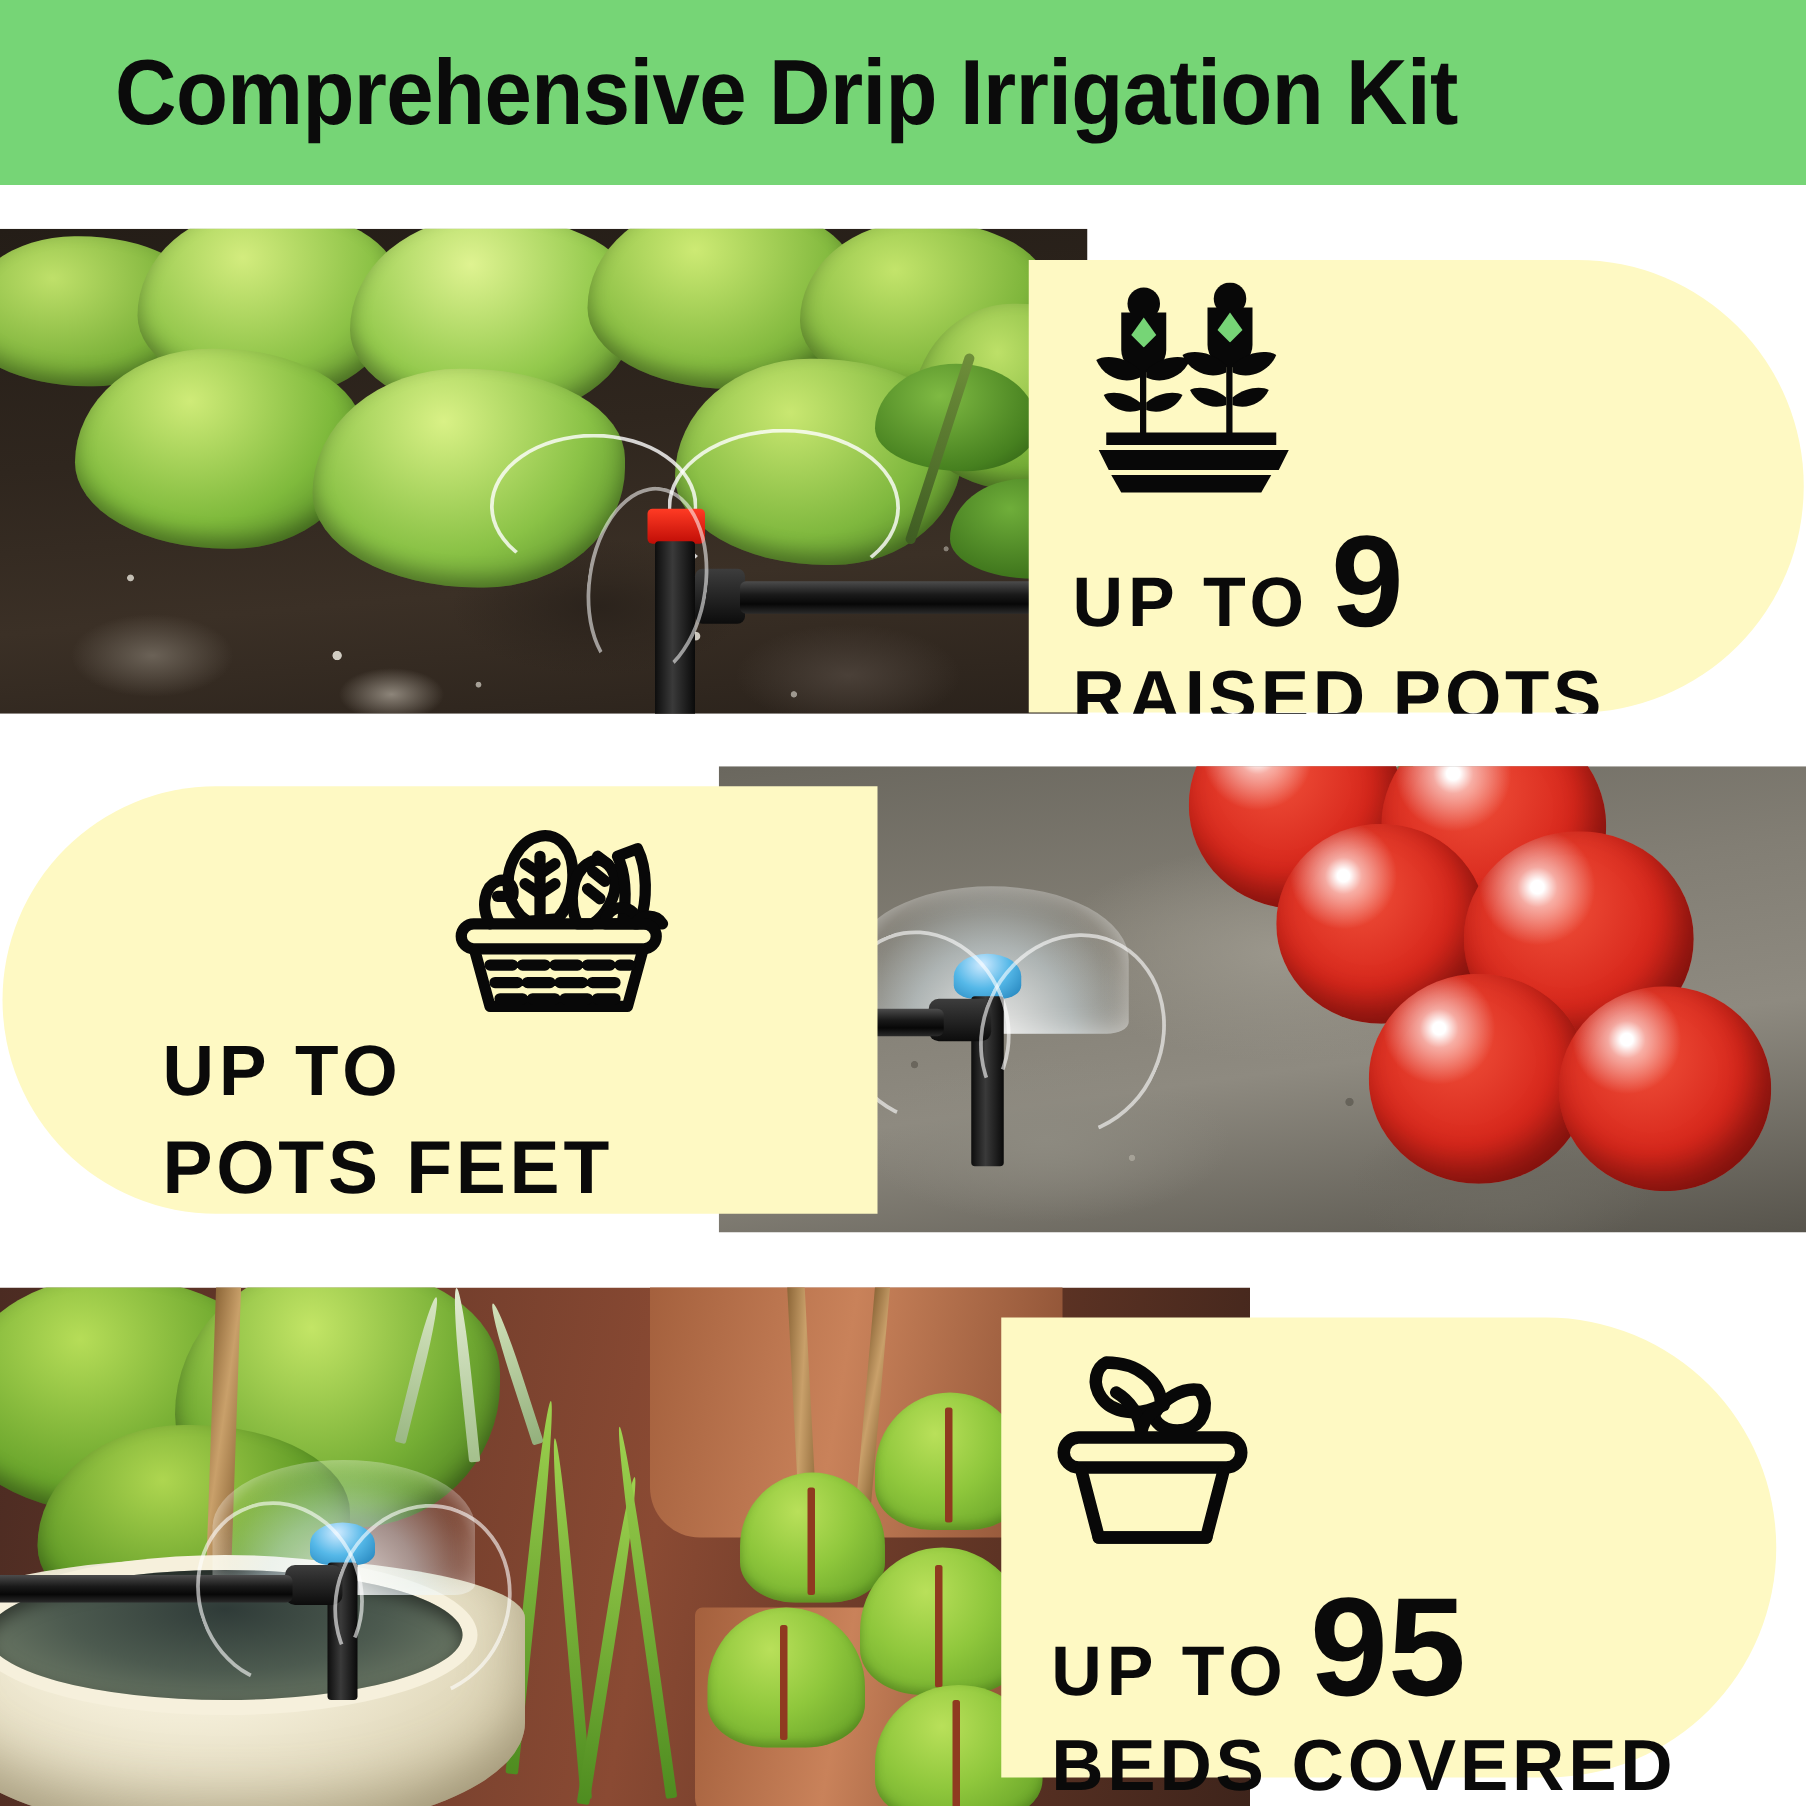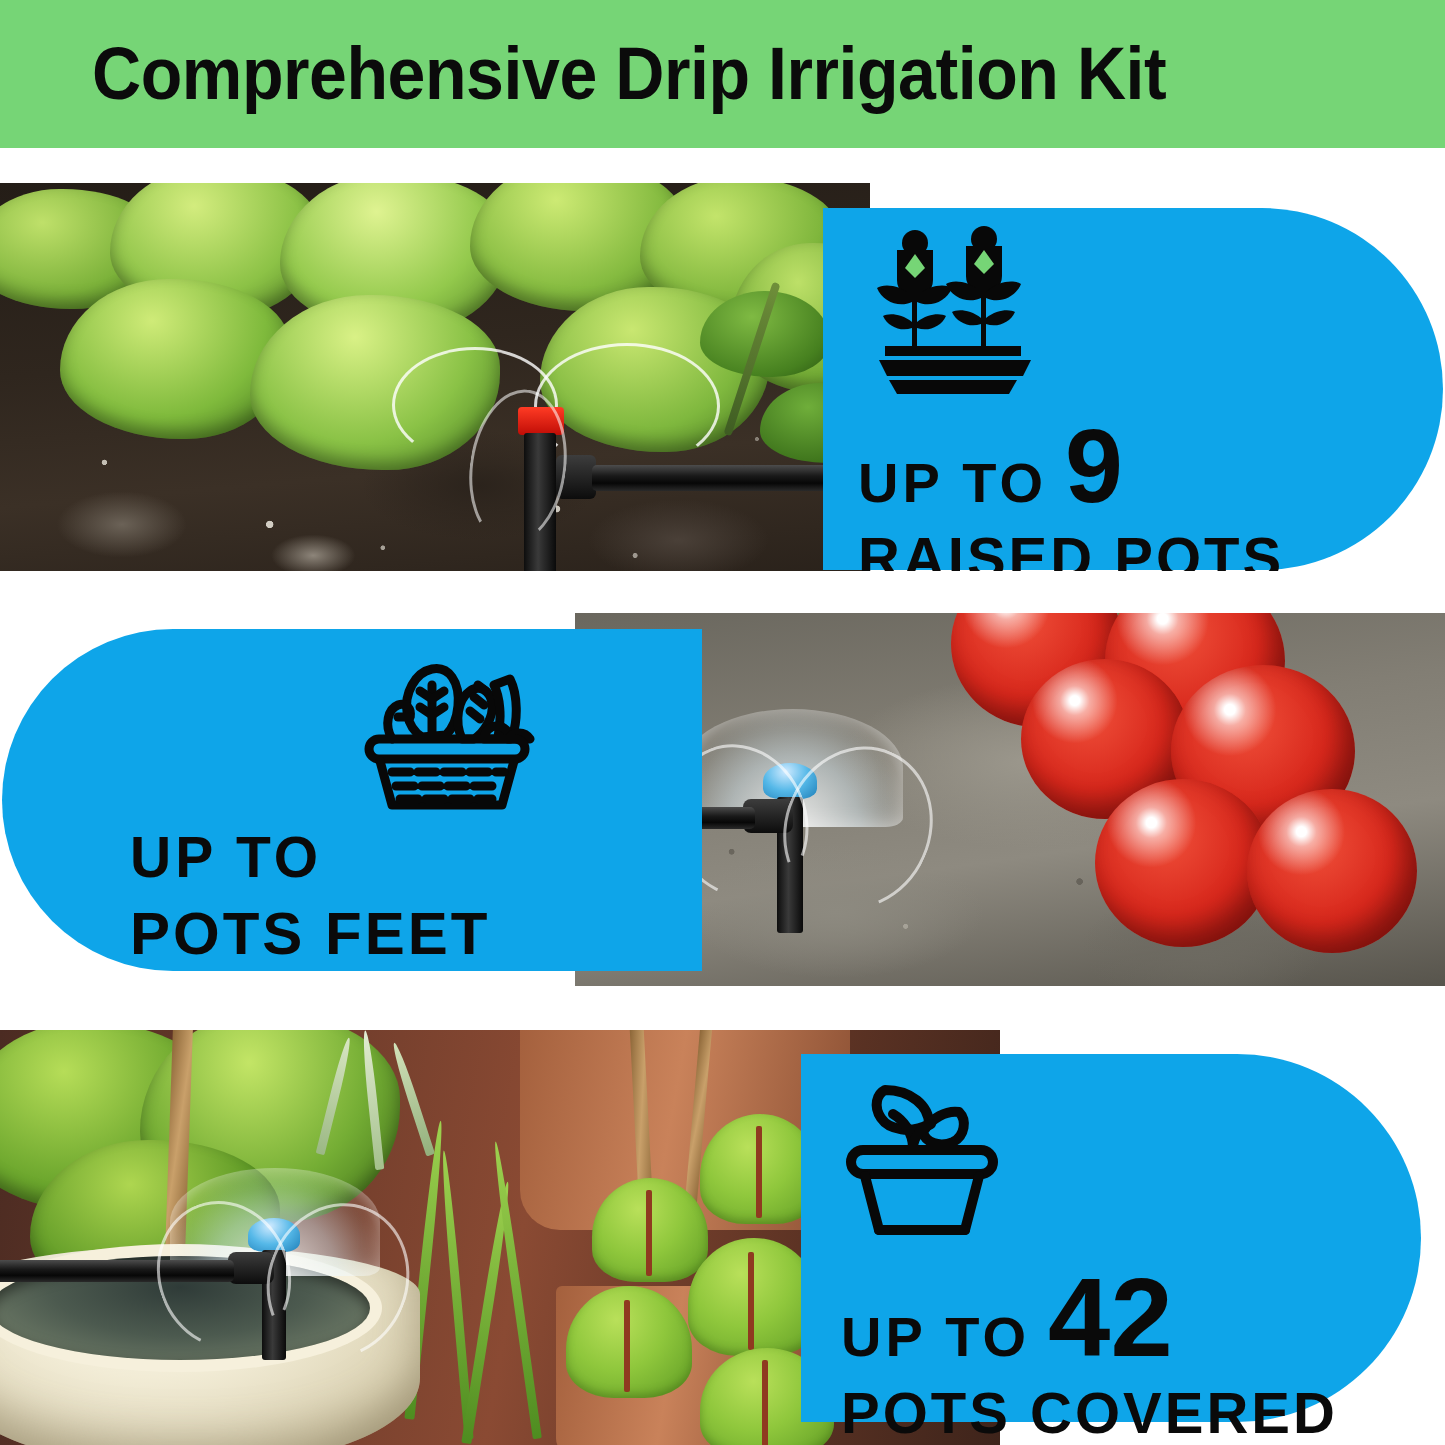--- a/index.html
+++ b/index.html
@@ -219,21 +219,21 @@
   .spray-arc {
     position: absolute;
     border: 3px solid rgba(255,255,255,.8);
     border-bottom-color: transparent;
     border-radius: 50%;
   }
 
   
   .pill {
     position: absolute;
-    background: #0ea5e9;
+    background: #fef9c3;
   }
   
   .pill-right {
     top: 25px;
     right: 2px;
     height: 362px;
     border-radius: 0 181px 181px 0;
   }
   .pill-right-r3 {
     top: 24px;
@@ -519,21 +519,21 @@
 
               <path d="M26 100l14 54h86l14-54"></path>
               <path d="M40 154h86" stroke-width="10"></path>
             </g>
           </svg>
         </div>
 
         <div class="stat-lines stat-r3">
           <div class="line-top">
             <span class="upto">UP TO</span>
-            <span class="bignum">42</span>
+            <span class="bignum">95</span>
           </div>
-          <div class="line-bottom">POTS COVERED</div>
+          <div class="line-bottom">BEDS COVERED</div>
         </div>
       </div>
     </div>
   </div>
 
 </div>
 
 </body></html>

